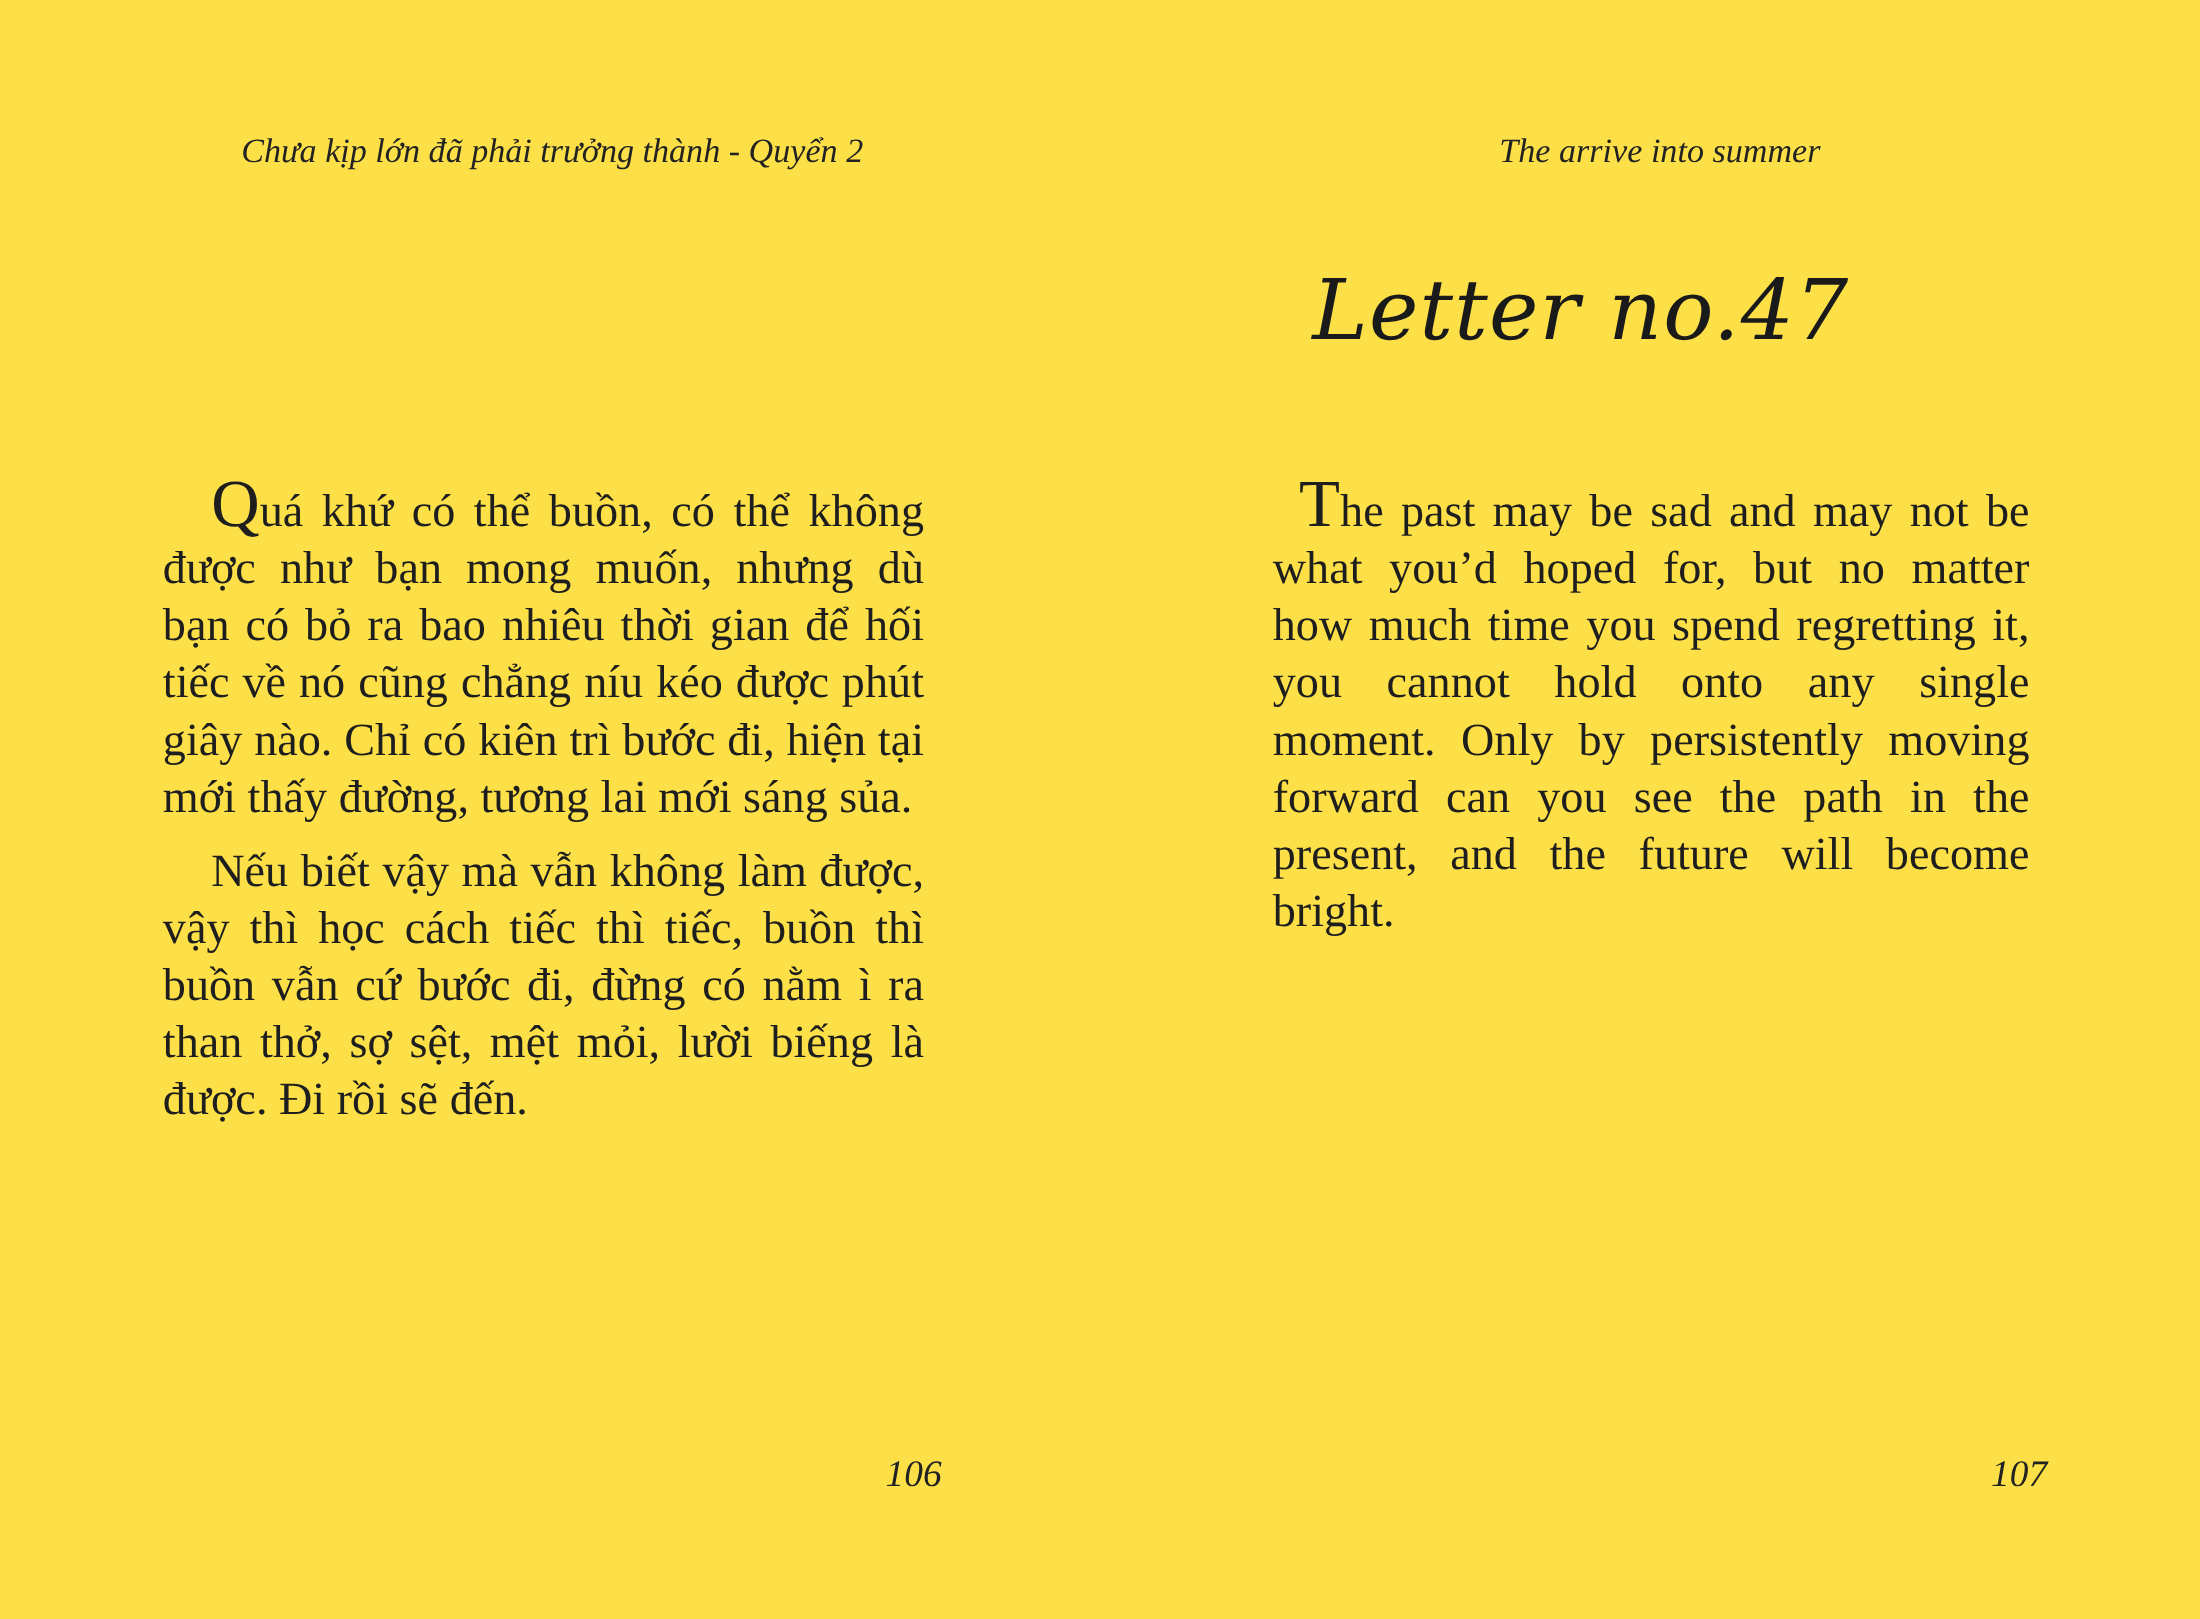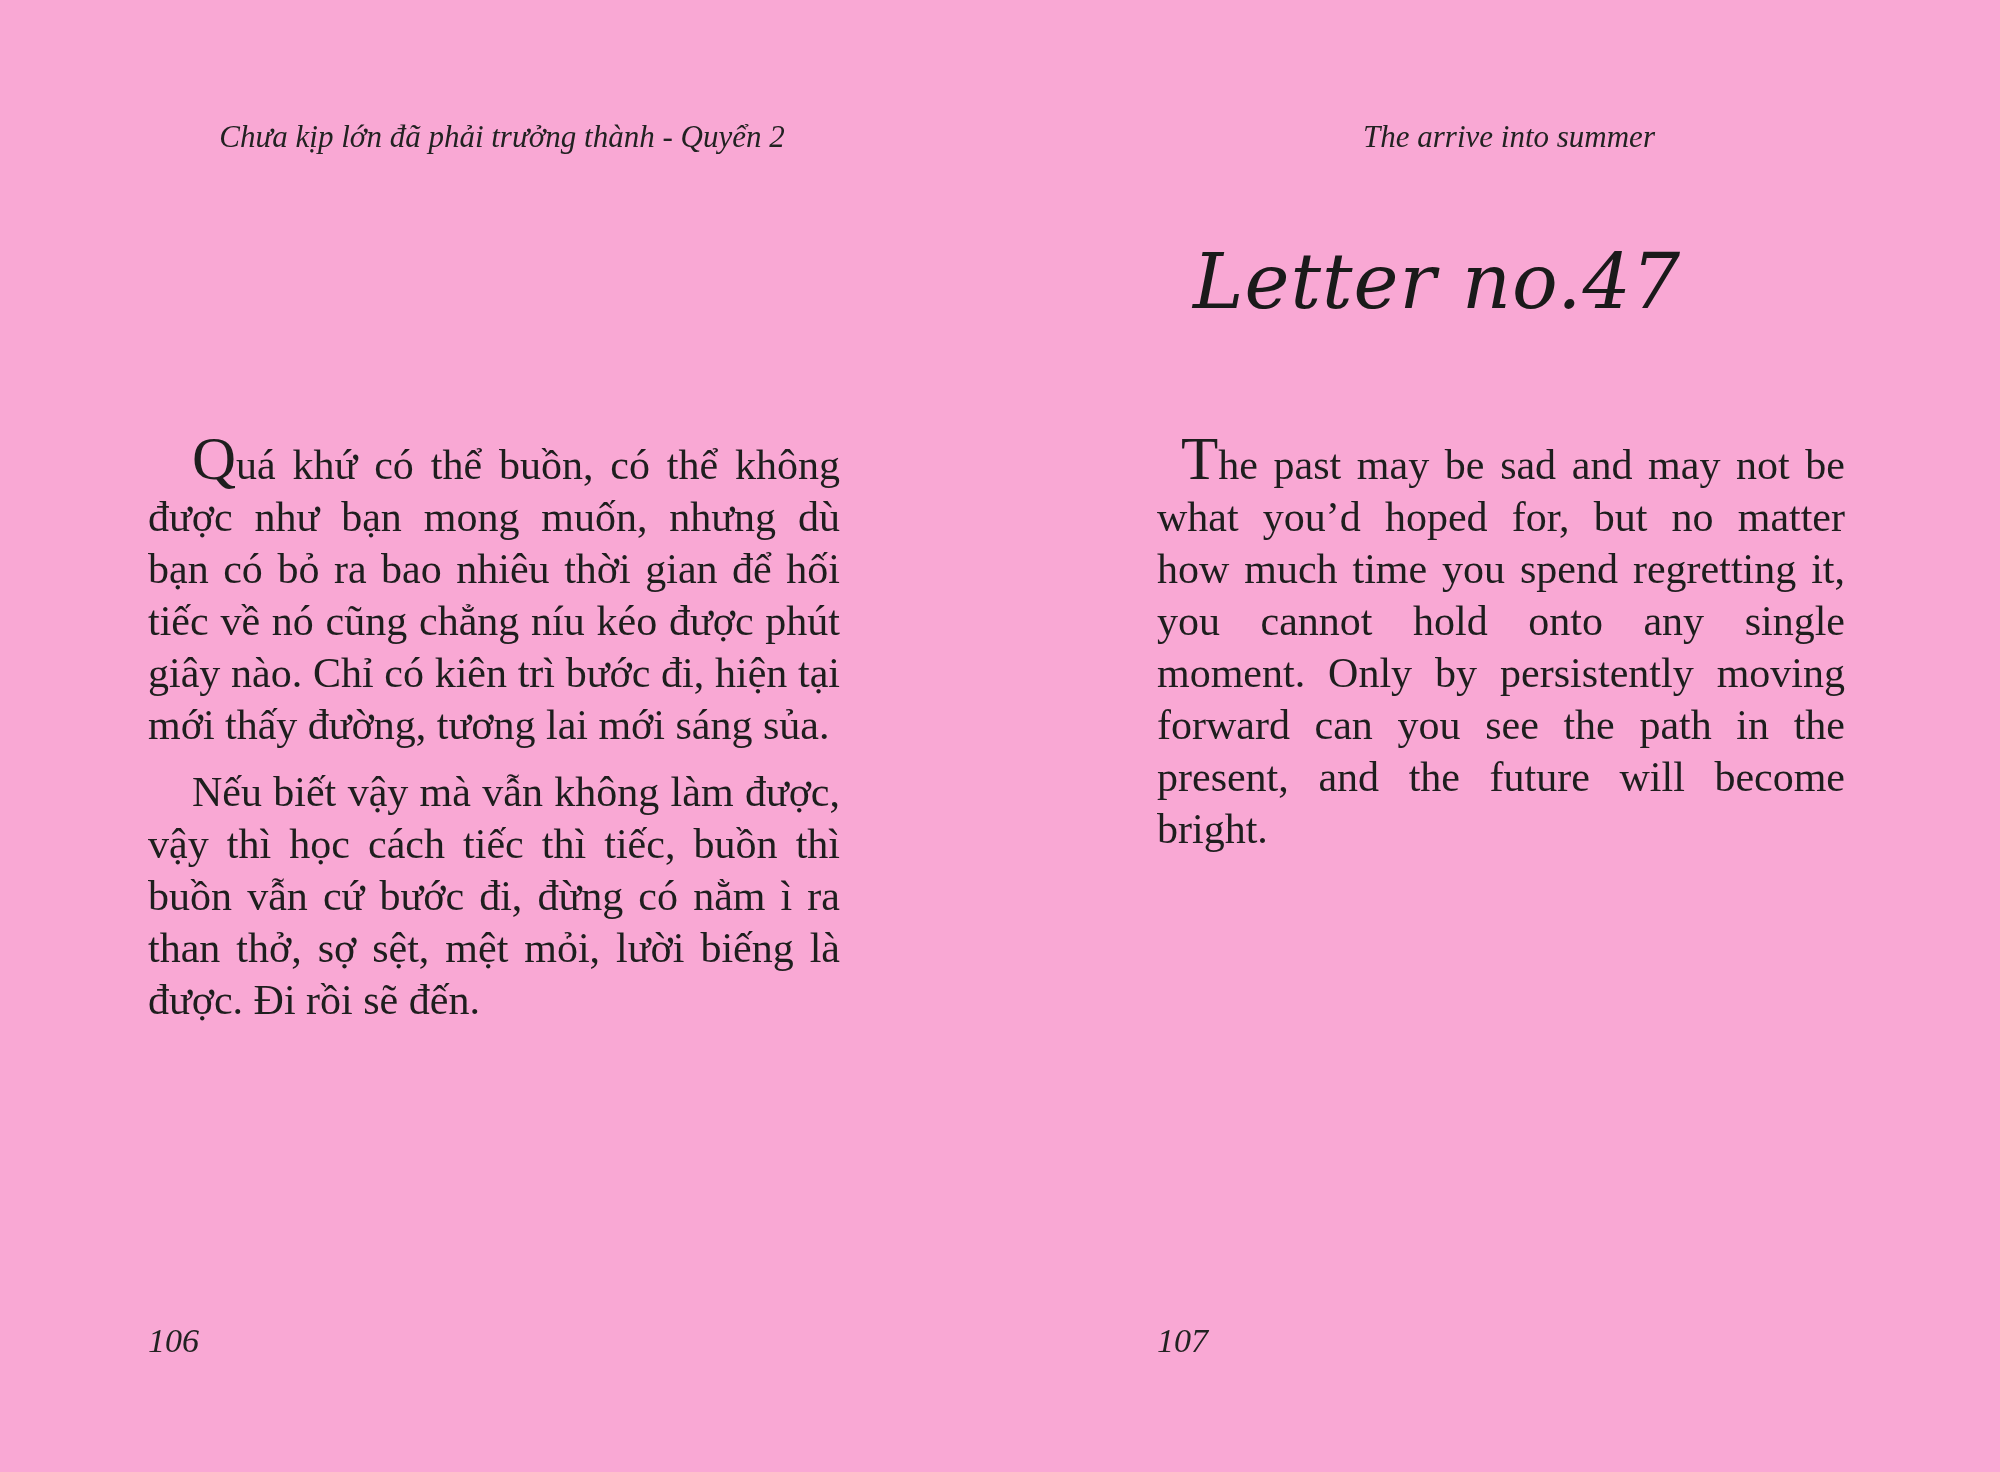--- a/index.html
+++ b/index.html
@@ -4,21 +4,21 @@
 <style>
   html, body {
     margin: 0;
     padding: 0;
     background: #ffffff;
   }
   .spread {
     position: relative;
     width: 2000px;
     height: 1472px;
-    background: #f9a8d4;
+    background: #fde047;
     color: #1e1e1e;
     font-family: "Liberation Serif", "DejaVu Serif", serif;
     overflow: hidden;
   }
   .col {
     position: absolute;
     top: 0;
     height: 1472px;
   }
   .col-left  { left: 148px;  width: 708px; }
@@ -71,21 +71,21 @@
   .initial {
     font-size: 61px;
     line-height: 42px;
   }
 
   .page-number {
     position: absolute;
     top: 1322px;
     left: 0;
     right: 0;
-    text-align: left;
+    text-align: right;
     font-style: italic;
     font-size: 34px;
     color: #222222;
   }
 </style>
 </head>
 <body>
 
 <div class="spread">
 

